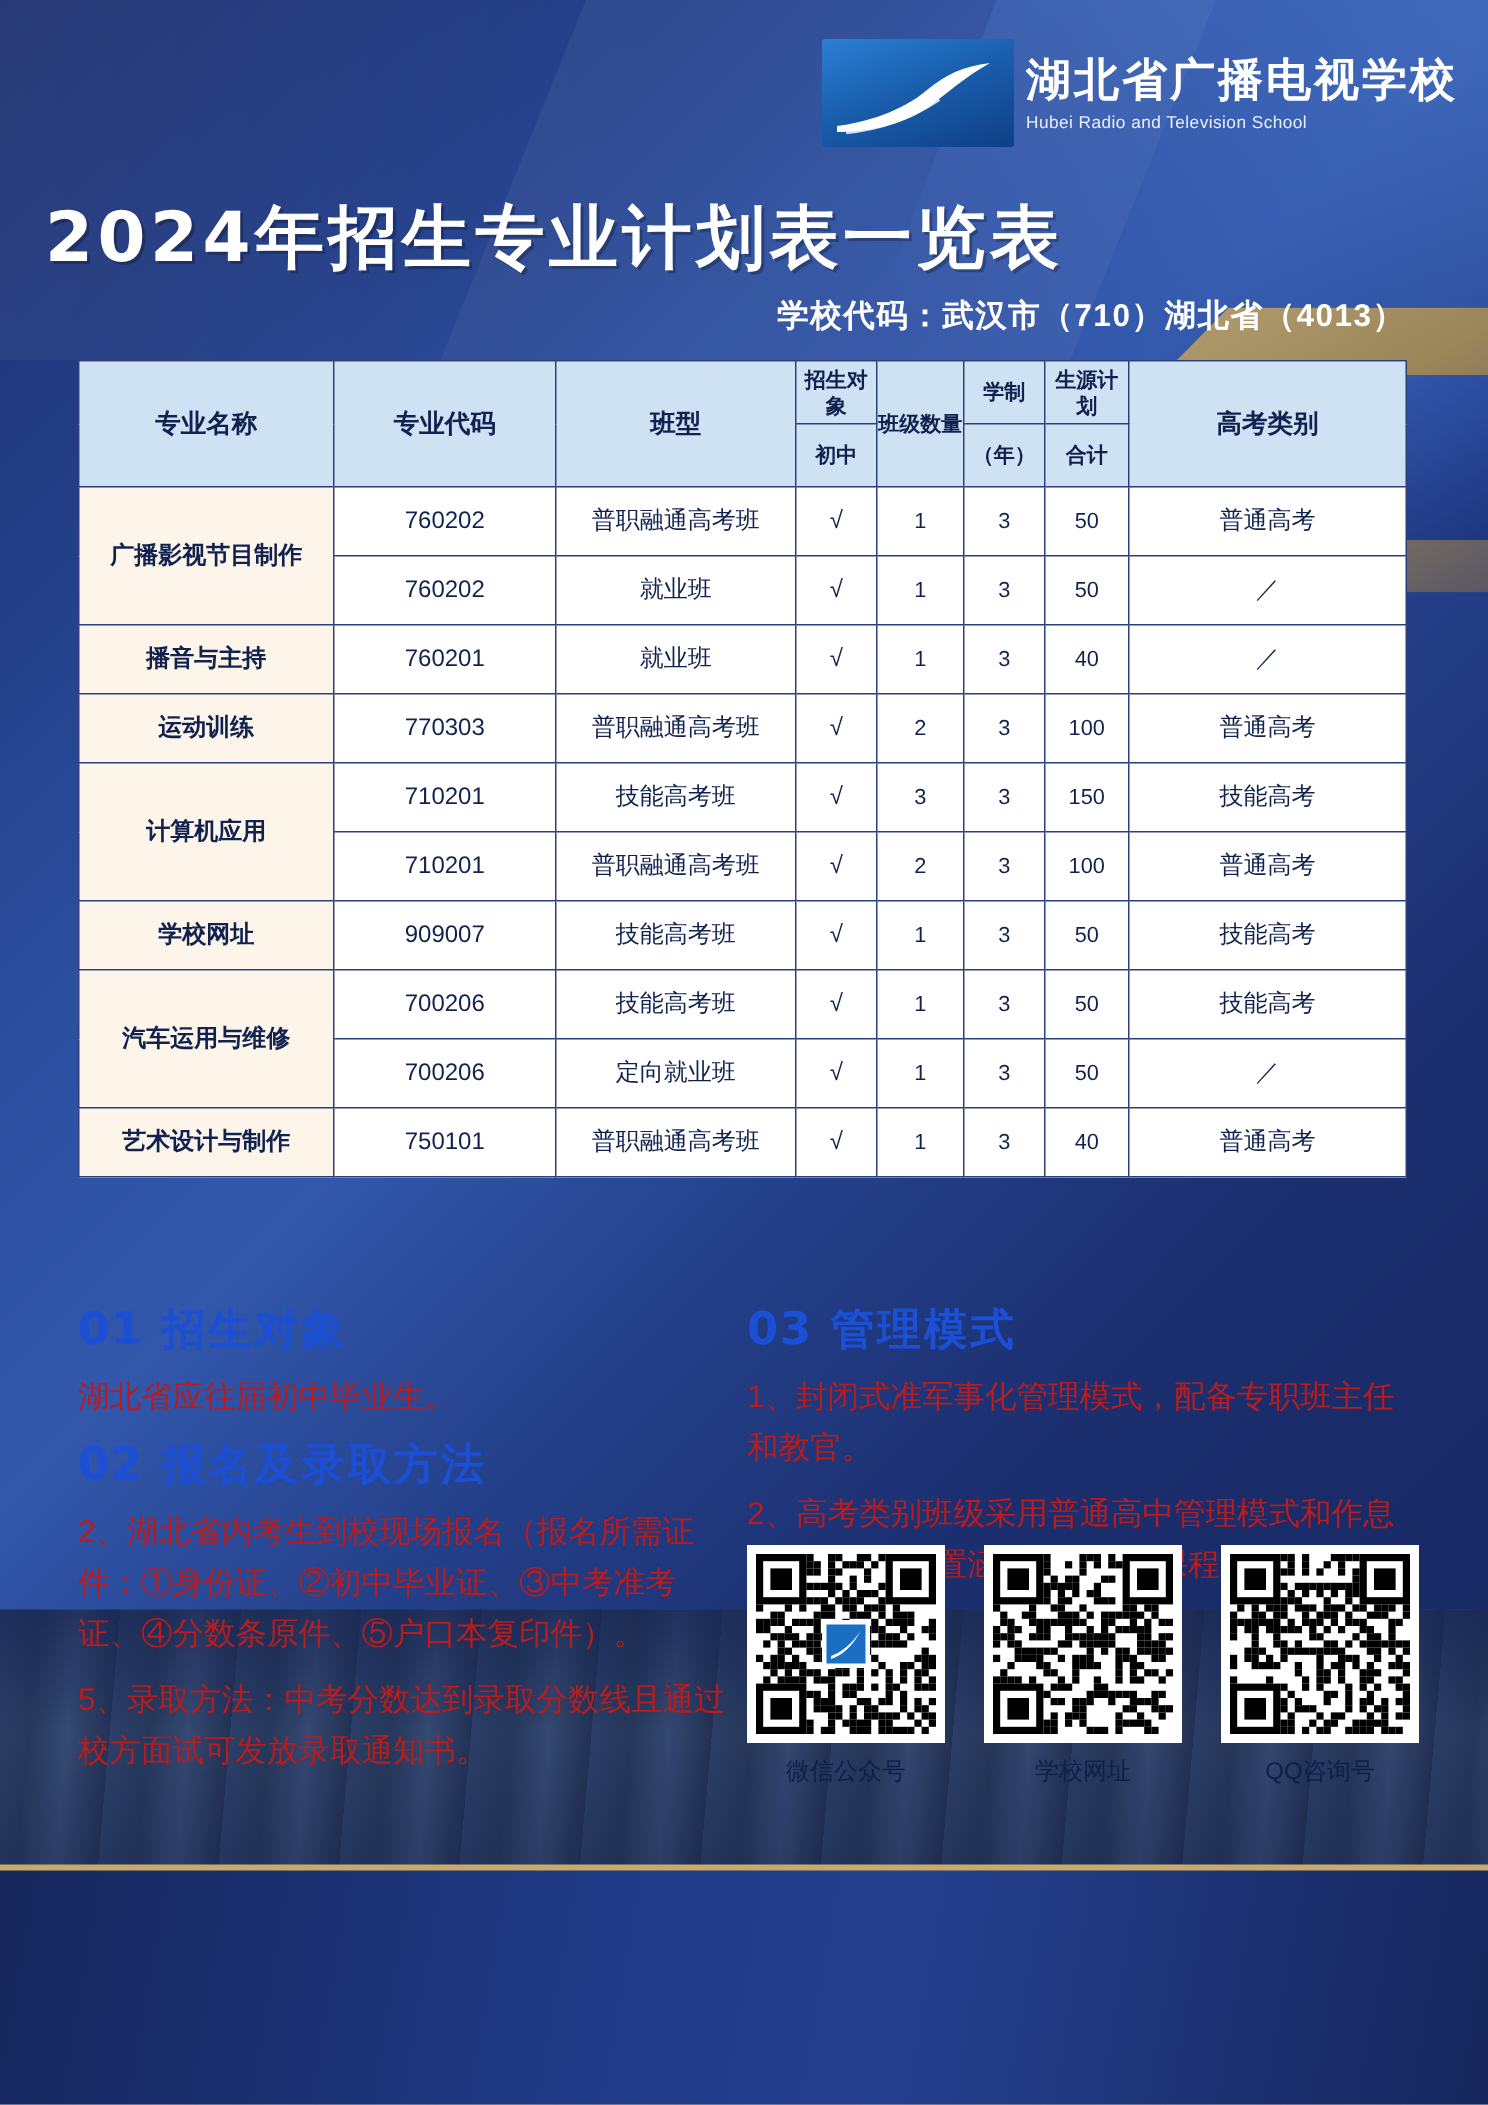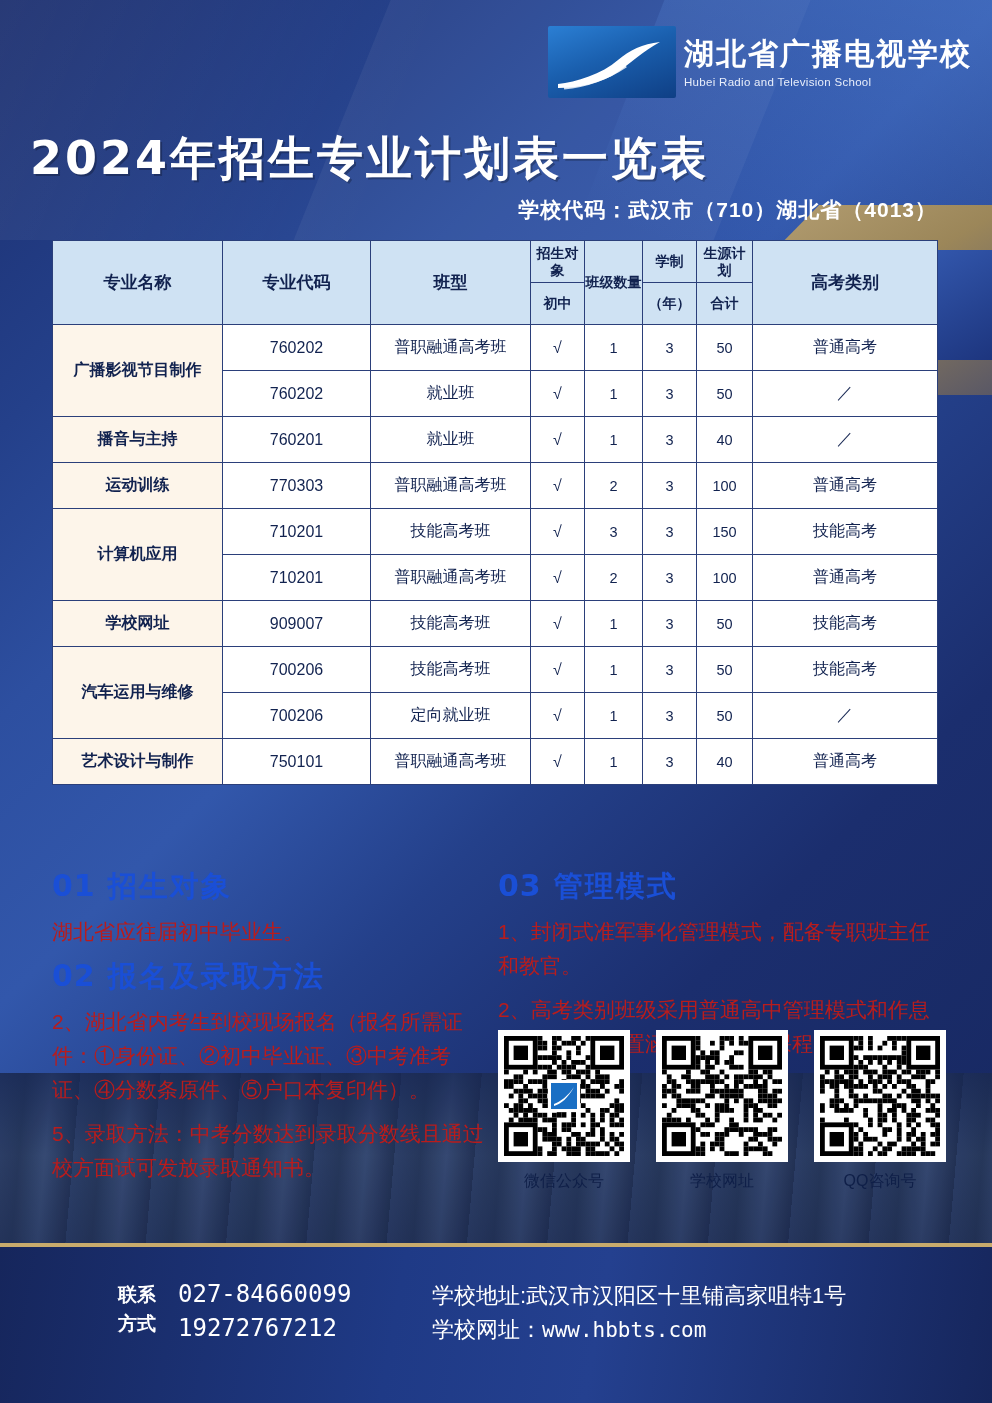--- a/index.html
+++ b/index.html
@@ -1105,30 +1105,14 @@
             <rect x="95.99999999999999" y="9.6" width="14.399999999999999" height="14.399999999999999" fill="#000"></rect>
             <rect x="0" y="86.39999999999999" width="33.6" height="33.6" fill="#000"></rect>
             <rect x="4.8" y="91.19999999999999" width="24" height="24" fill="#fff"></rect>
             <rect x="9.6" y="95.99999999999999" width="14.399999999999999" height="14.399999999999999" fill="#000"></rect>
           </svg>
         </div>
         <div class="qr-caption">QQ咨询号</div>
       </div>
     </div>
 
-  <div class="foot">
-    <div class="foot-contact-label">
-      <div>联系</div>
-      <div>方式</div>
-    </div>
-    <div class="foot-phone">
-      <div>027-84660099</div>
-      <div>19272767212</div>
-    </div>
-    <div class="foot-right">
-      <div>学校地址:武汉市汉阳区十里铺高家咀特1号</div>
-      <div>
-        <span>学校网址：</span><span class="mono2">www.hbbts.com</span>
-      </div>
-    </div>
-  </div>
 
 </div>
 
 </body></html>

